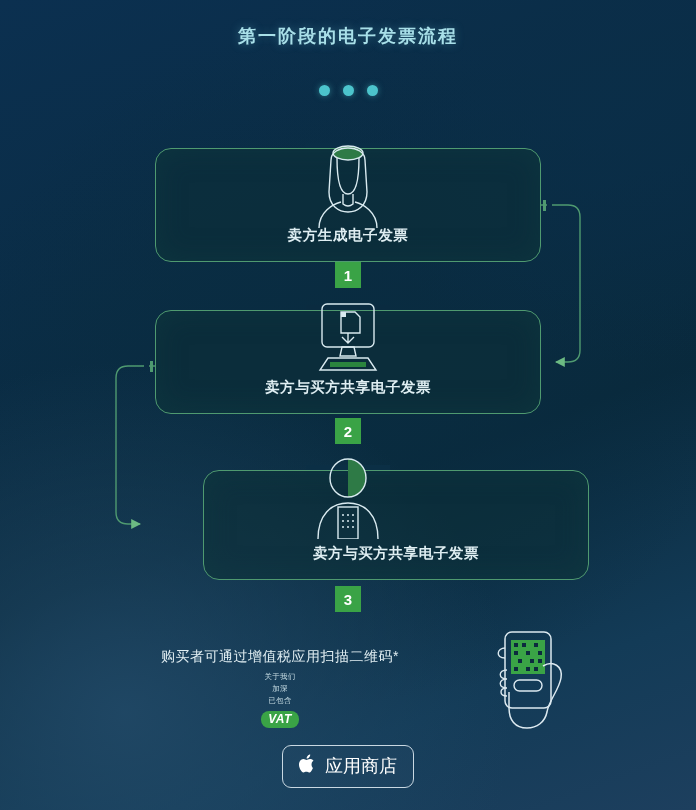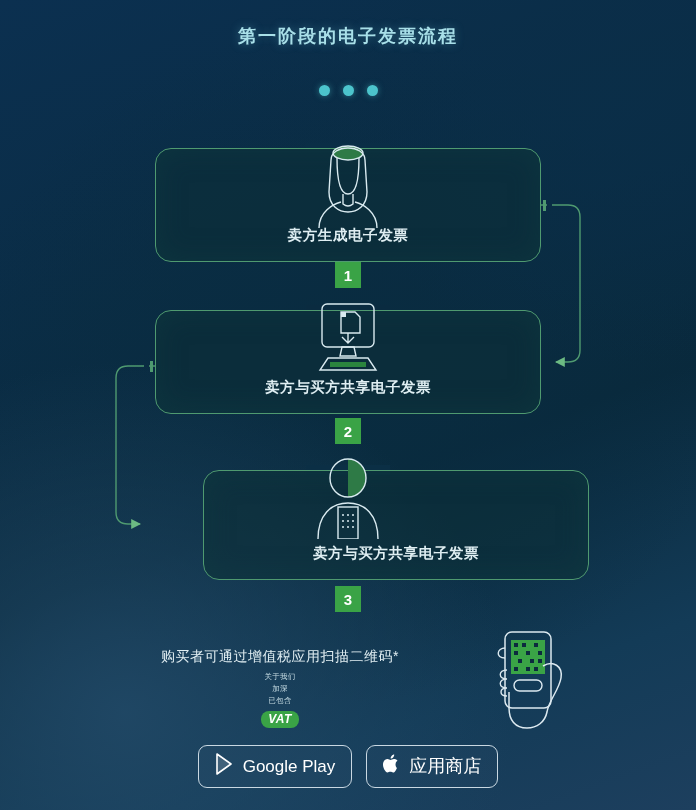--- a/index.html
+++ b/index.html
@@ -222,29 +222,20 @@
         <rect x="47" y="41" width="4" height="4"></rect>
     </g>
     <rect x="27" y="54" width="28" height="11" rx="5.5" fill="none" stroke="#dce9f0" stroke-width="1.4"></rect>
     <path d="M18,22 C10,22 8,32 18,32" fill="none" stroke="#dce9f0" stroke-width="1.4"></path>
     <path d="M20,44 C11,44 11,53 20,53 M20,53 C11,53 11,62 20,62 M20,62 C12,62 12,70 20,70" fill="none" stroke="#dce9f0" stroke-width="1.4"></path>
     <path d="M56,40 C66,34 76,40 74,52 C72,64 62,74 60,86 C58,96 50,102 40,102 C28,102 22,94 22,82 L22,66" fill="none" stroke="#dce9f0" stroke-width="1.5"></path>
   </svg>
 </div>
 
 <div class="store-row">
-  <div class="store-btn">
-    <span>
-      <svg width="20" height="22" viewBox="0 0 20 22">
-        <path d="M2,1 L16,11 L2,21 Z" fill="none" stroke="#ffffff" stroke-width="1.6" stroke-linejoin="round"></path>
-        <path d="M2,1 L16,11 L2,21 Z" fill="#ffffff" opacity="0.15"></path>
-      </svg>
-    </span>
-    <span class="store-label">Google Play</span>
-  </div>
   <div class="store-btn apple">
     <span>
       <svg width="18" height="22" viewBox="0 0 18 22">
         <path d="M12.5,11.4c0-2.4,1.9-3.5,2-3.6c-1.1-1.6-2.8-1.8-3.4-1.8c-1.5-0.1-2.8,0.9-3.6,0.9 c-0.8,0-1.9-0.9-3.1-0.8C2.8,6.2,1.4,7.1,0.7,8.5c-1.5,2.7-0.4,6.6,1.1,8.8c0.7,1.1,1.6,2.3,2.7,2.2c1.1,0,1.5-0.7,2.8-0.7 c1.3,0,1.7,0.7,2.8,0.7c1.2,0,1.9-1.1,2.6-2.1c0.8-1.2,1.2-2.4,1.2-2.5C13.9,14.8,12.5,13.5,12.5,11.4z" fill="#ffffff"></path>
         <path d="M10.3,4.3c0.6-0.7,1-1.7,0.9-2.7c-0.9,0-2,0.6-2.6,1.3C8,3.6,7.5,4.6,7.6,5.6C8.6,5.7,9.7,5.1,10.3,4.3z" fill="#ffffff"></path>
       </svg>
     </span>
     <span class="store-label">应用商店</span>
   </div>
 </div>

